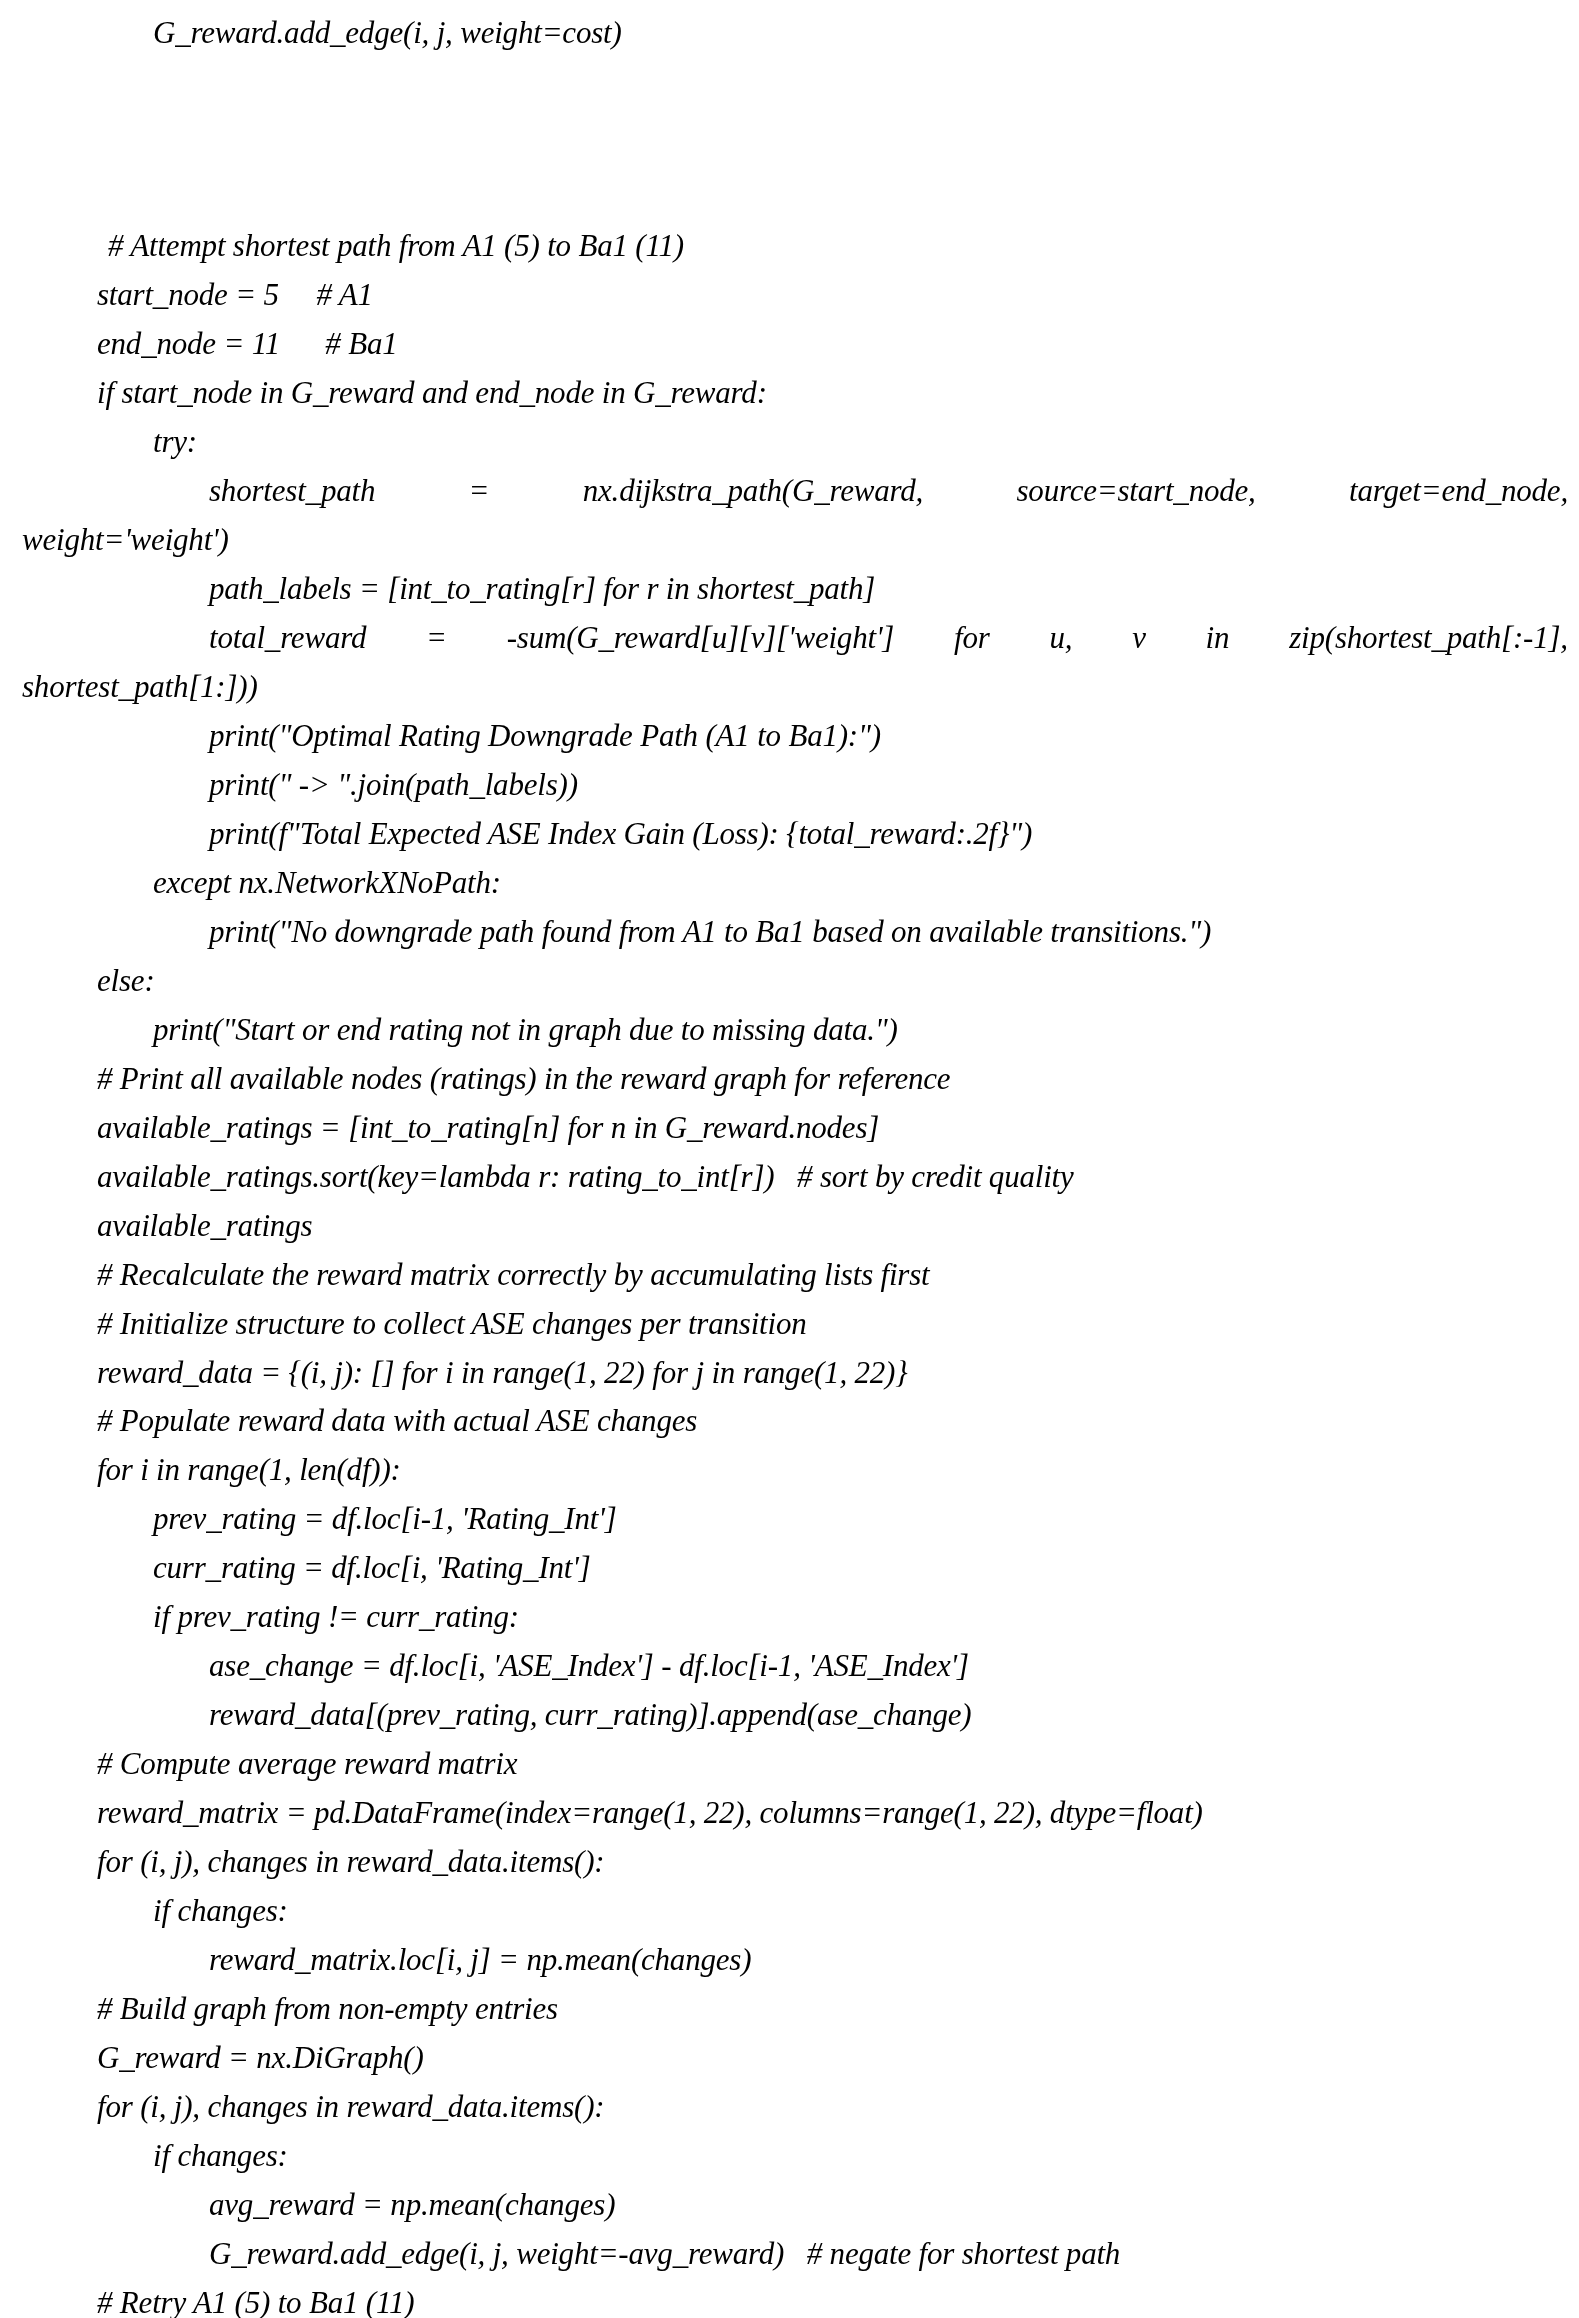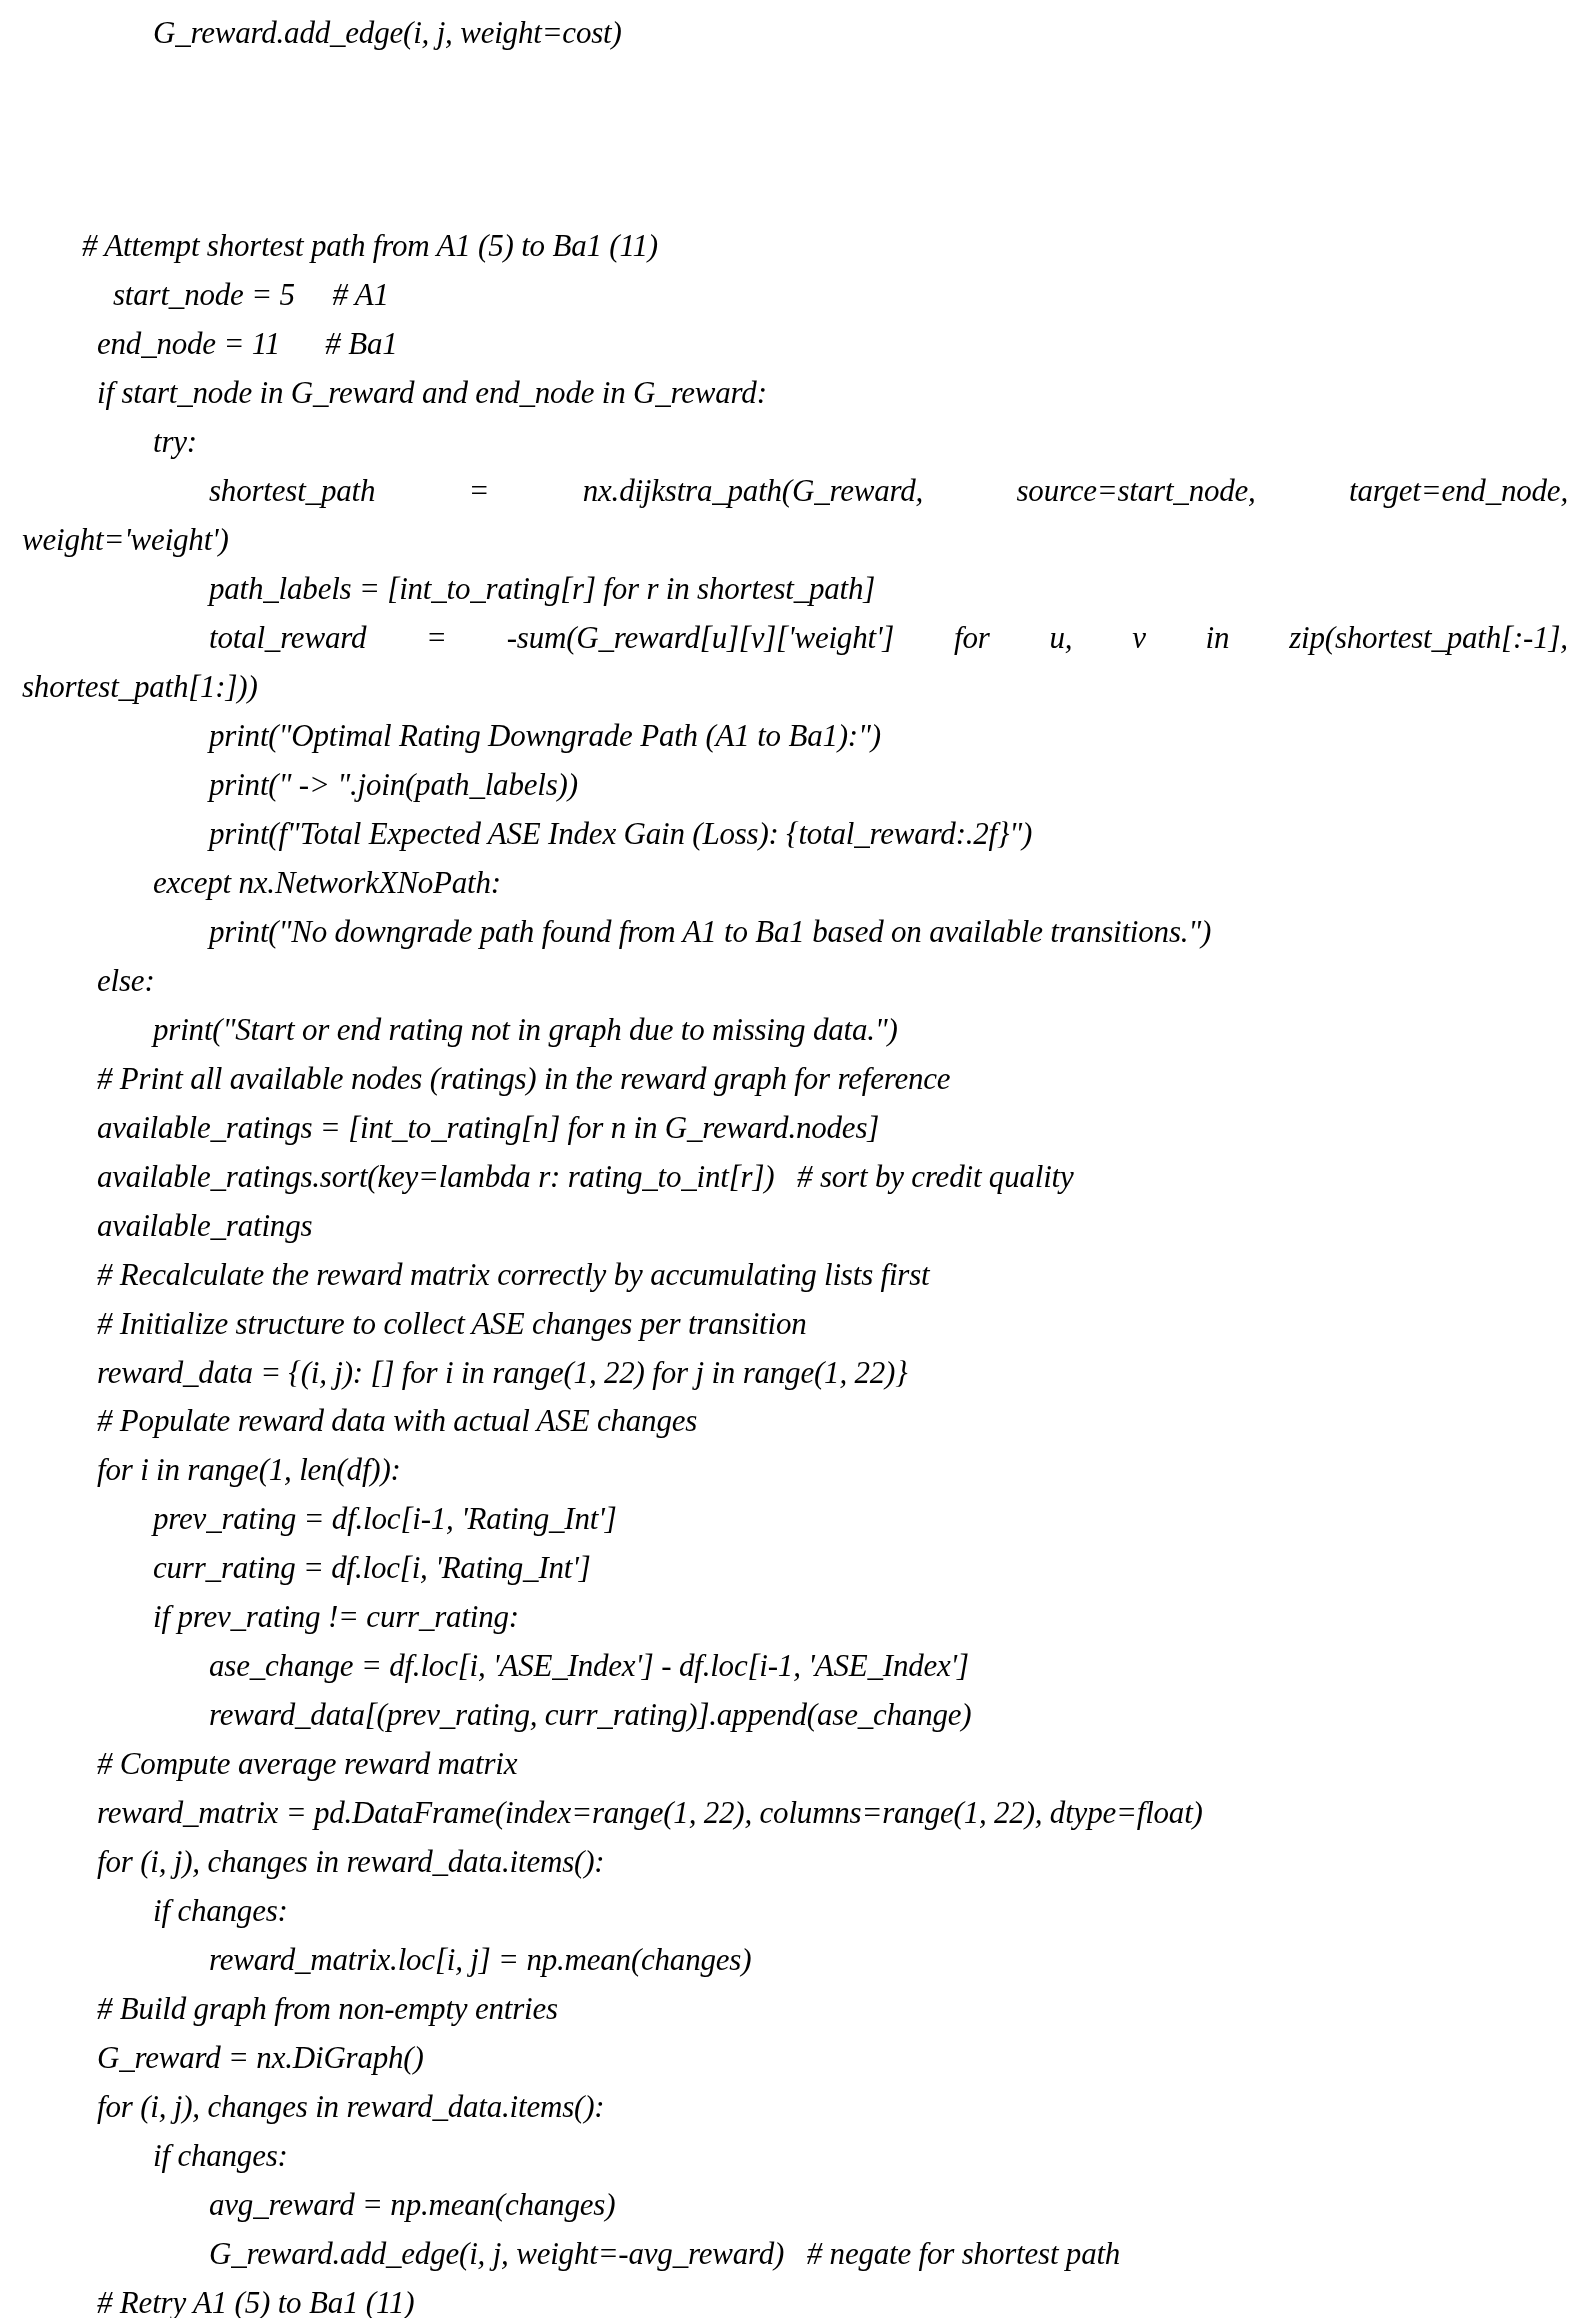--- a/index.html
+++ b/index.html
@@ -13,22 +13,22 @@
   .justify { display: flex; justify-content: space-between; white-space: pre; align-items: center; }
   .justify span { white-space: pre; }
   .heading { font-size: 32px; }
 </style>
 </head>
 <body>
 
 <div class="page">
   <div class="ln" style="left:153px; top:14px;">G_reward.add_edge(i, j, weight=cost)</div>
   <div id="code">
-      <div class="ln" style="left: 82px; top: 227px;"># Attempt shortest path from A1 (5) to Ba1 (11)</div>
-      <div class="ln" style="left: 113px; top: 276px;">start_node = 5     # A1</div>
+      <div class="ln" style="left: 108px; top: 227px;"># Attempt shortest path from A1 (5) to Ba1 (11)</div>
+      <div class="ln" style="left: 97px; top: 276px;">start_node = 5     # A1</div>
       <div class="ln" style="left: 97px; top: 325px;">end_node = 11      # Ba1</div>
       <div class="ln" style="left: 97px; top: 374px;">if start_node in G_reward and end_node in G_reward:</div>
       <div class="ln" style="left: 153px; top: 423px;">try:</div>
       <div class="ln justify" style="left: 209px; top: 472px; width: 1359px;"><span>shortest_path</span><span>=</span><span>nx.dijkstra_path(G_reward,</span><span>source=start_node,</span><span>target=end_node,</span></div>
       <div class="ln" style="left: 22px; top: 521px;">weight='weight')</div>
       <div class="ln" style="left: 209px; top: 570px;">path_labels = [int_to_rating[r] for r in shortest_path]</div>
       <div class="ln justify" style="left: 209px; top: 619px; width: 1359px;"><span>total_reward</span><span>=</span><span>-sum(G_reward[u][v]['weight']</span><span>for</span><span>u,</span><span>v</span><span>in</span><span>zip(shortest_path[:-1],</span></div>
       <div class="ln" style="left: 22px; top: 668px;">shortest_path[1:]))</div>
       <div class="ln" style="left: 209px; top: 717px;">print("Optimal Rating Downgrade Path (A1 to Ba1):")</div>
       <div class="ln" style="left: 209px; top: 766px;">print(" -&gt; ".join(path_labels))</div>

